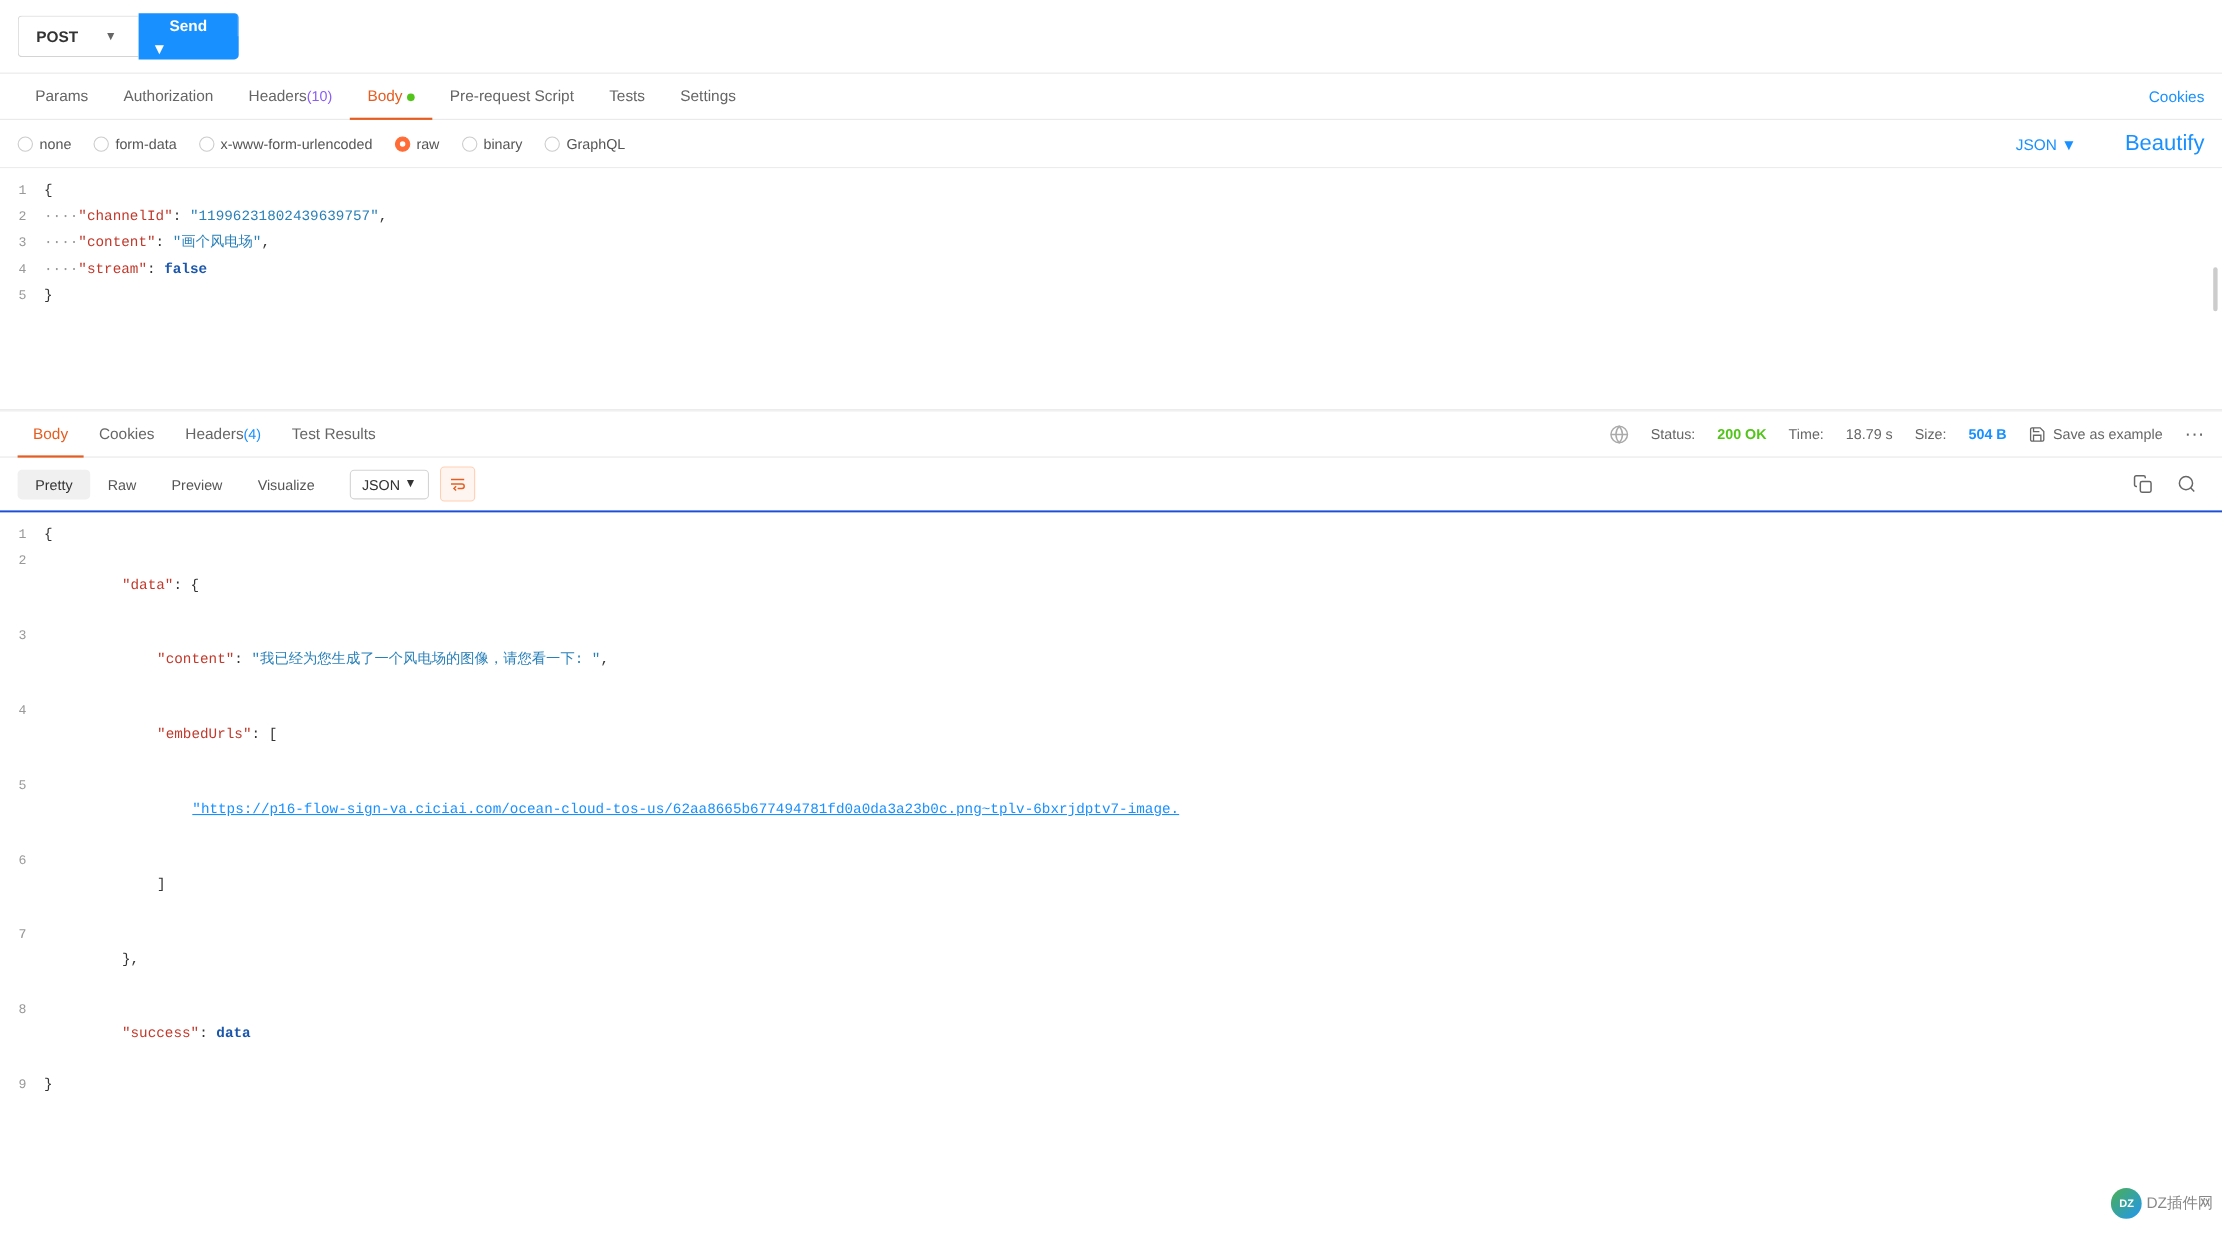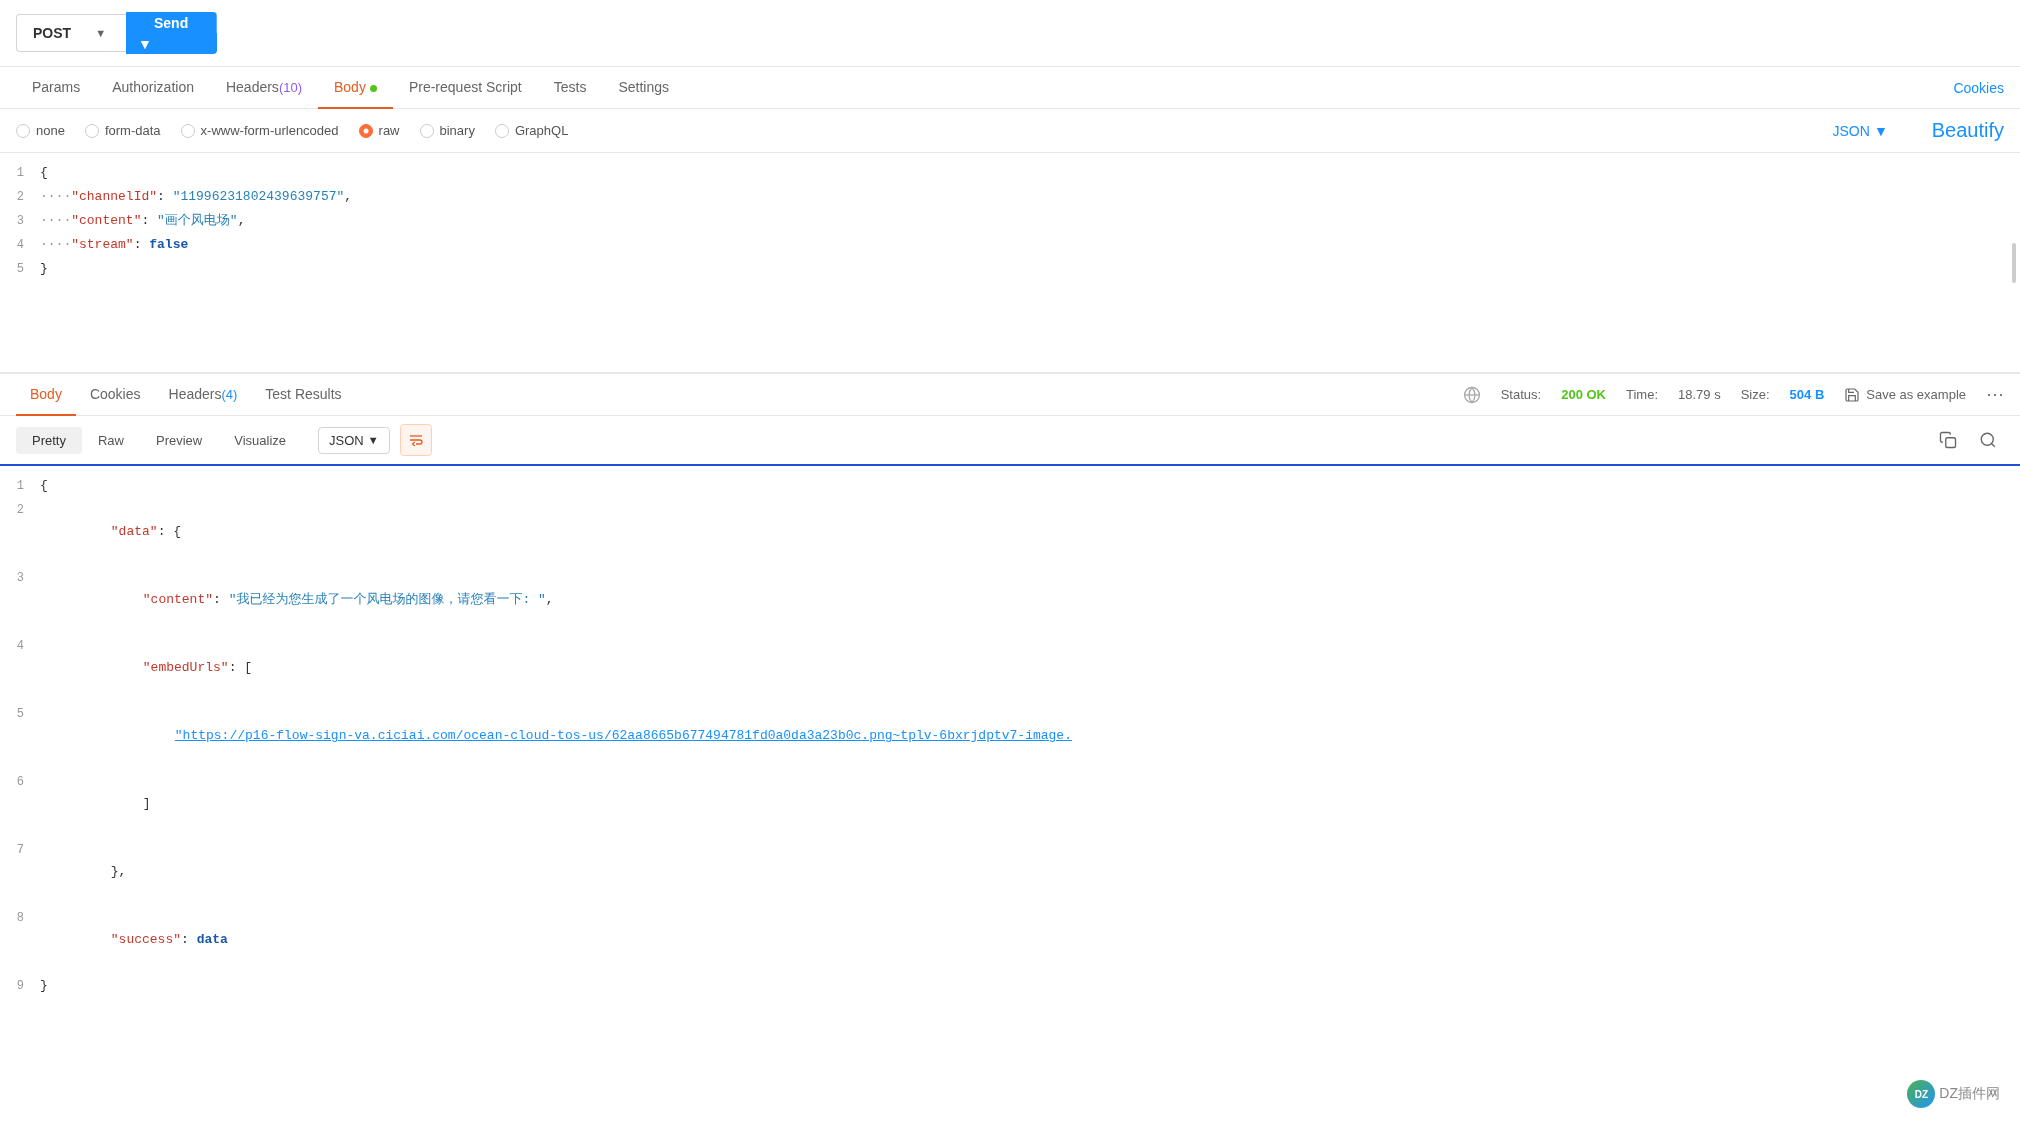--- a/index.html
+++ b/index.html
@@ -381,21 +381,21 @@
 
     .url-link {
       color: #1890ff;
       text-decoration: underline;
     }
 
     
     .dz-watermark {
       position: fixed;
       bottom: 20px;
-      right: 20px;
+      right: 8px;
       font-size: 14px;
       color: #888;
       display: flex;
       align-items: center;
       gap: 4px;
       text-align: center;
     }
 
     .dz-logo {
       width: 28px;

